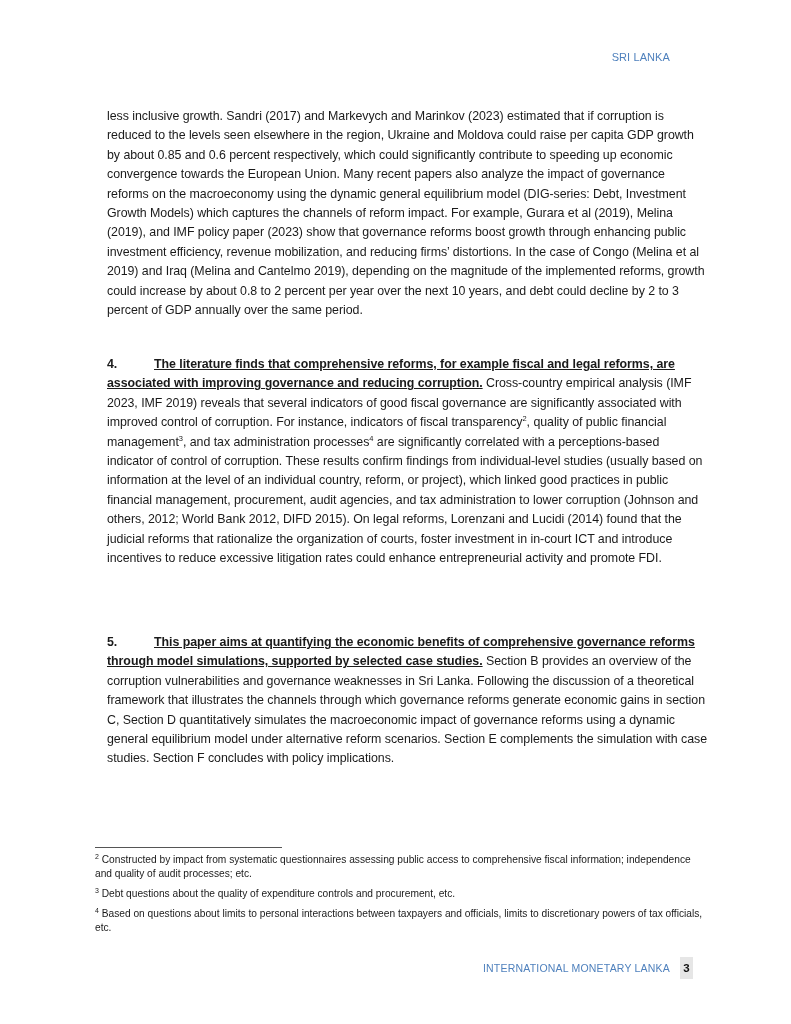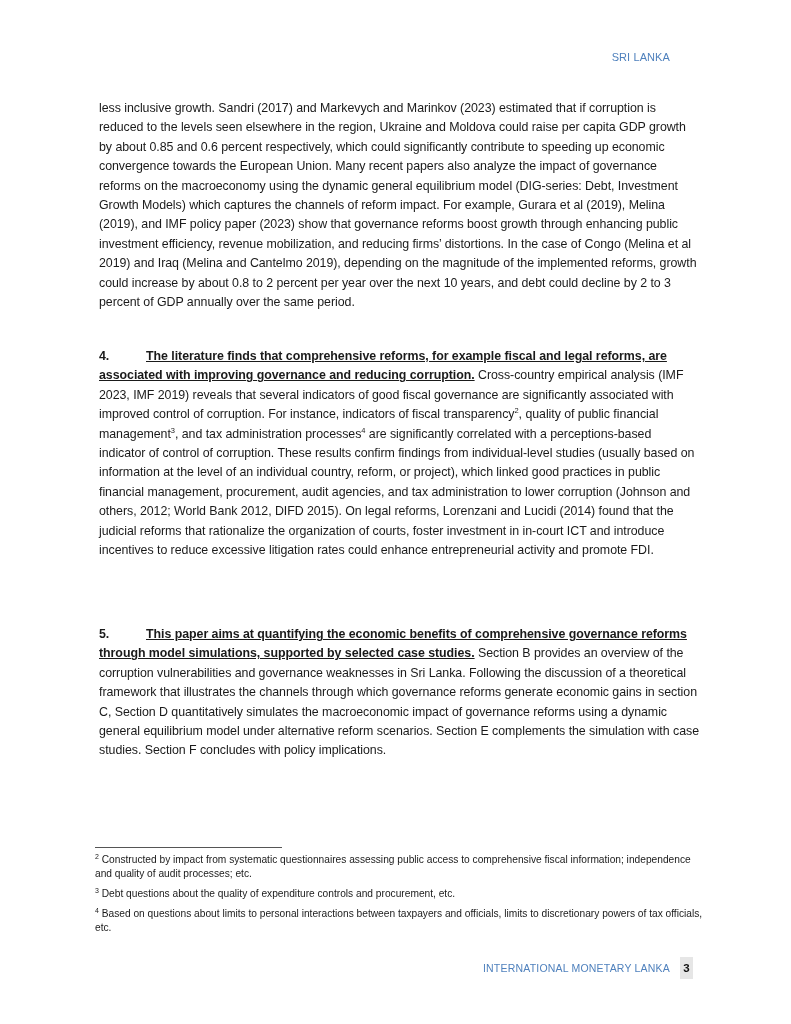--- a/index.html
+++ b/index.html
@@ -9,21 +9,21 @@
       color: #1a1a1a;
     }
     .header {
       position: absolute; top: 51px; right: 121px;
       font-size: 11px; color: #4f81bd; letter-spacing: 0.1px;
     }
     .body-text {
       position: absolute; left: 95px; width: 602px;
       font-size: 12.4px; line-height: 19.4px; letter-spacing: -0.05px;
     }
-    .p { margin: 4px; text-align: left; }
+    .p { margin: 12px; text-align: left; }
     .p1 { top: 95px; }
     .p2 { top: 343px; }
     .p3 { top: 621px; }
     .para-num { font-weight: bold; display: inline-block; width: 47px; }
     .lead { font-weight: bold; text-decoration: underline; }
     sup { font-size: 7.5px; line-height: 0; vertical-align: 5px; }
     .fn-rule {
       position: absolute; left: 95px; top: 847px; width: 187px; height: 1px;
       background: #555;
     }

